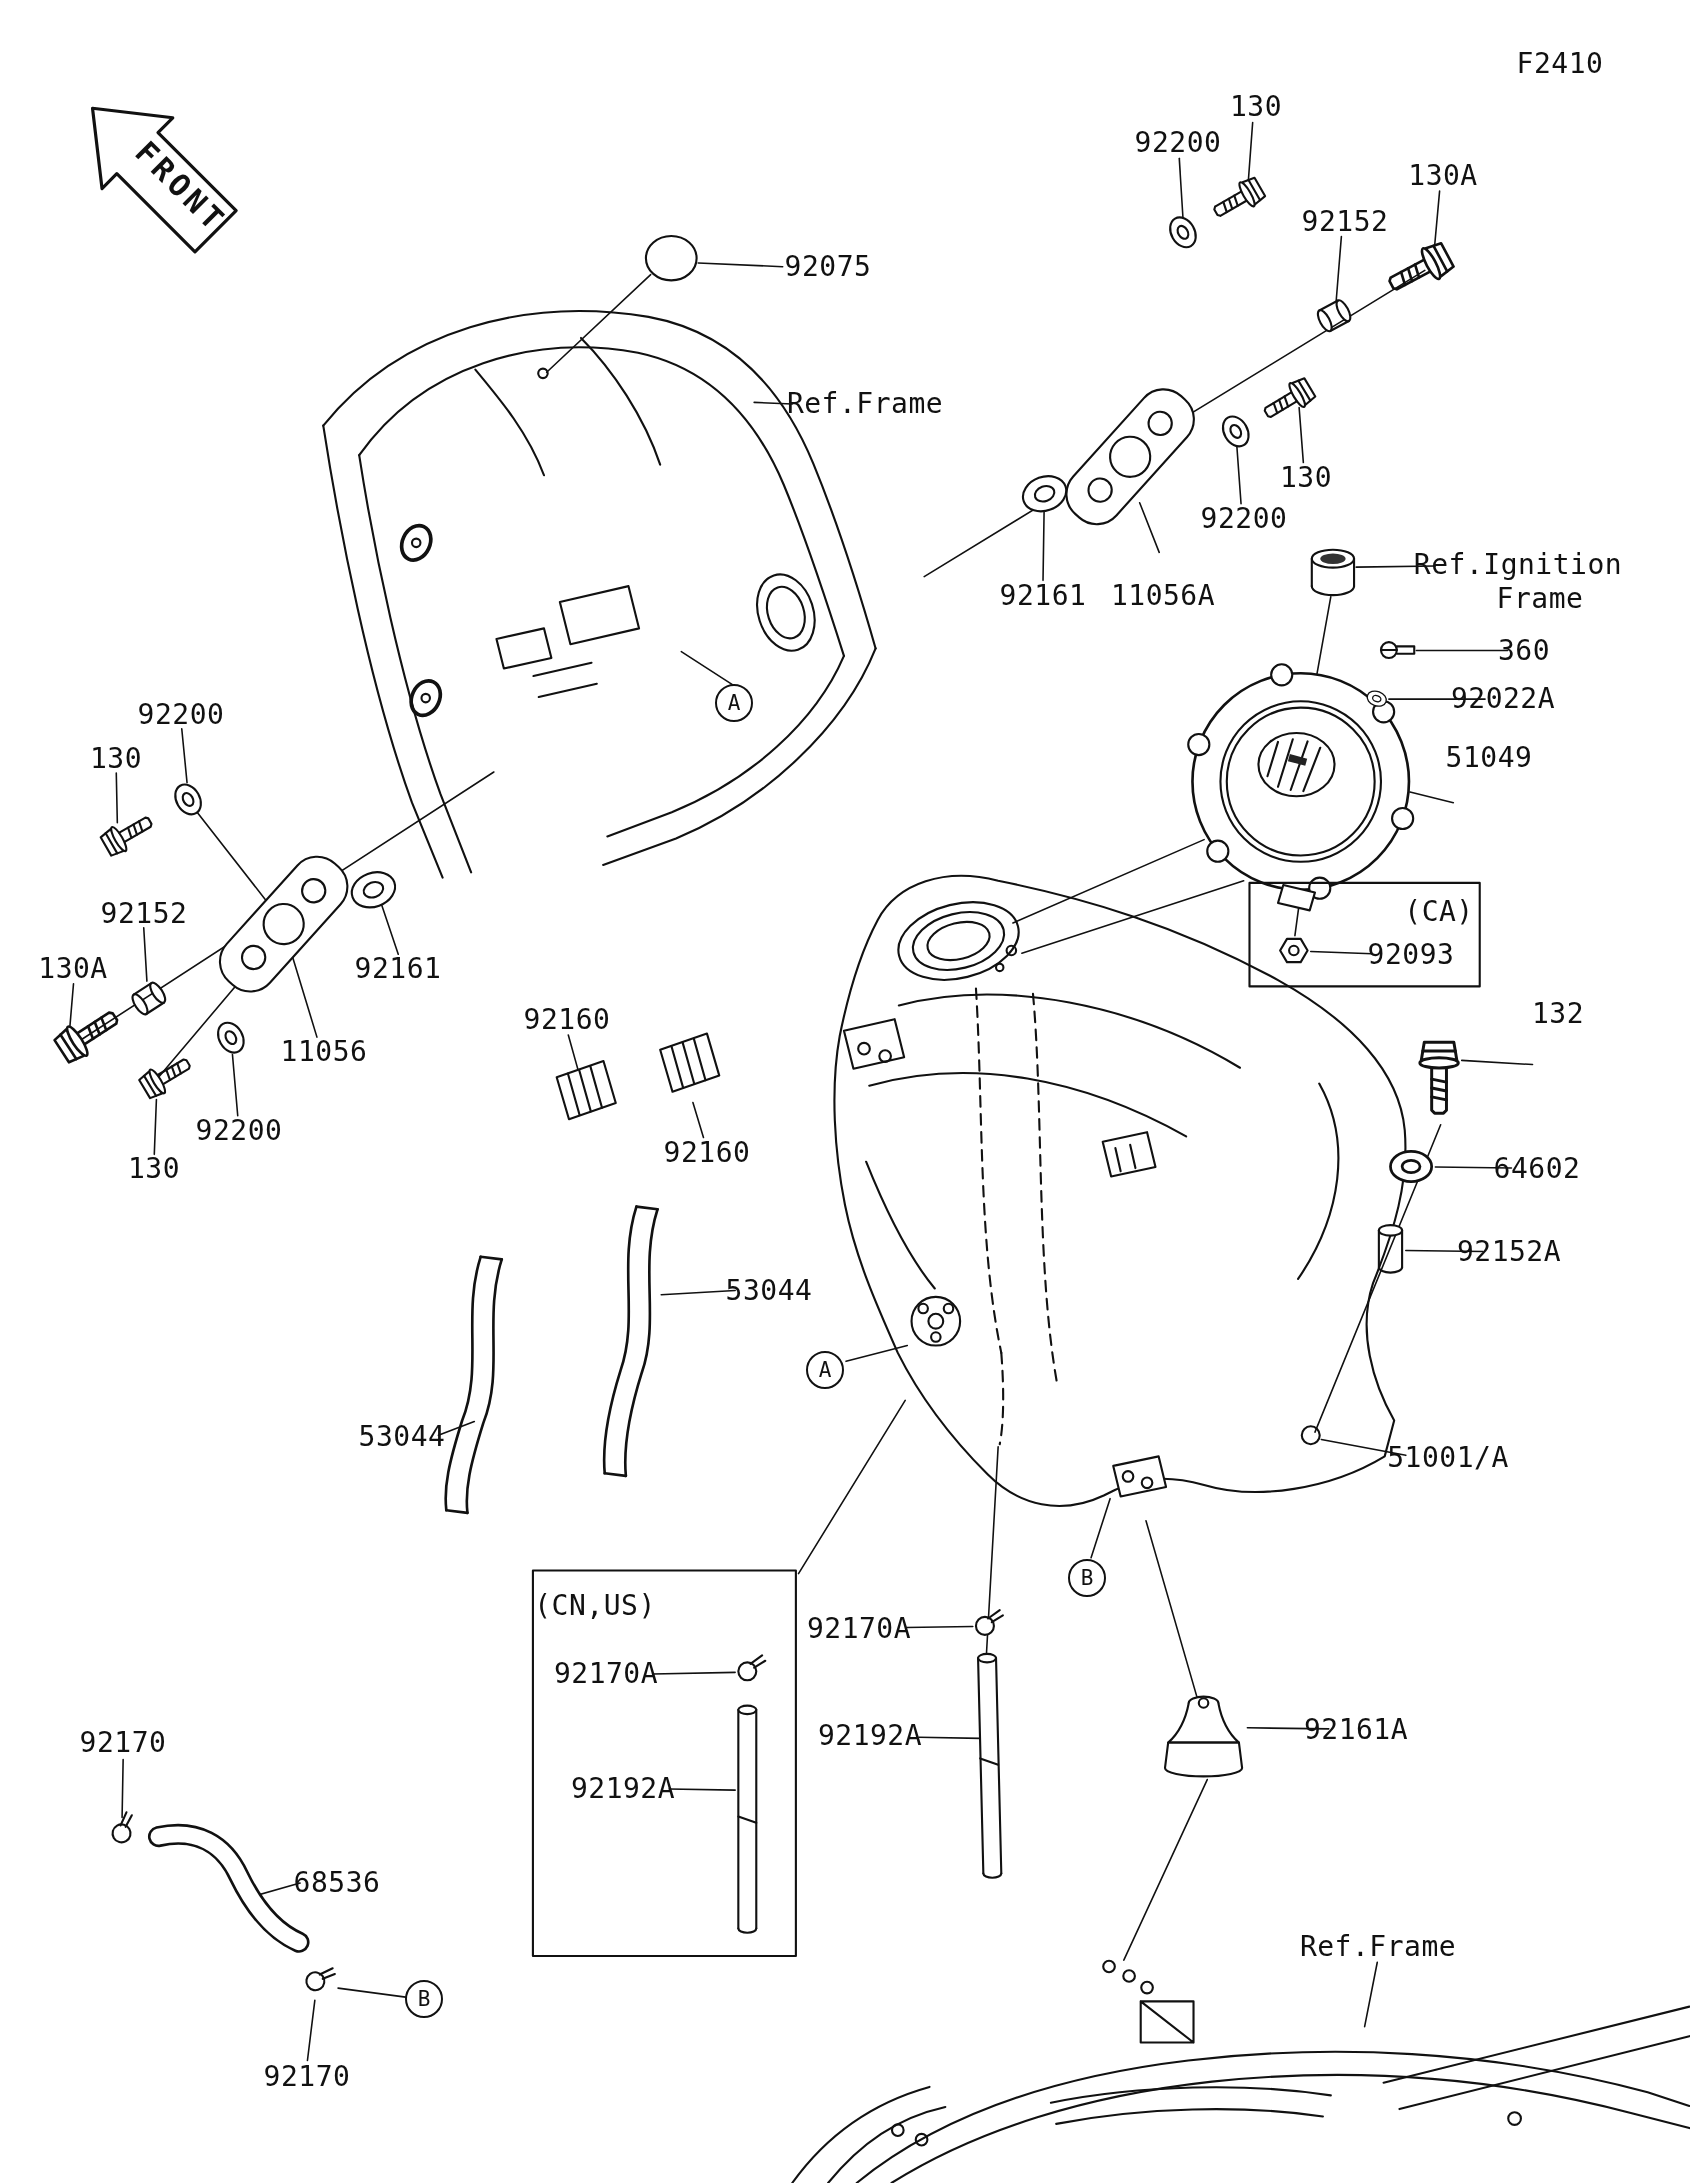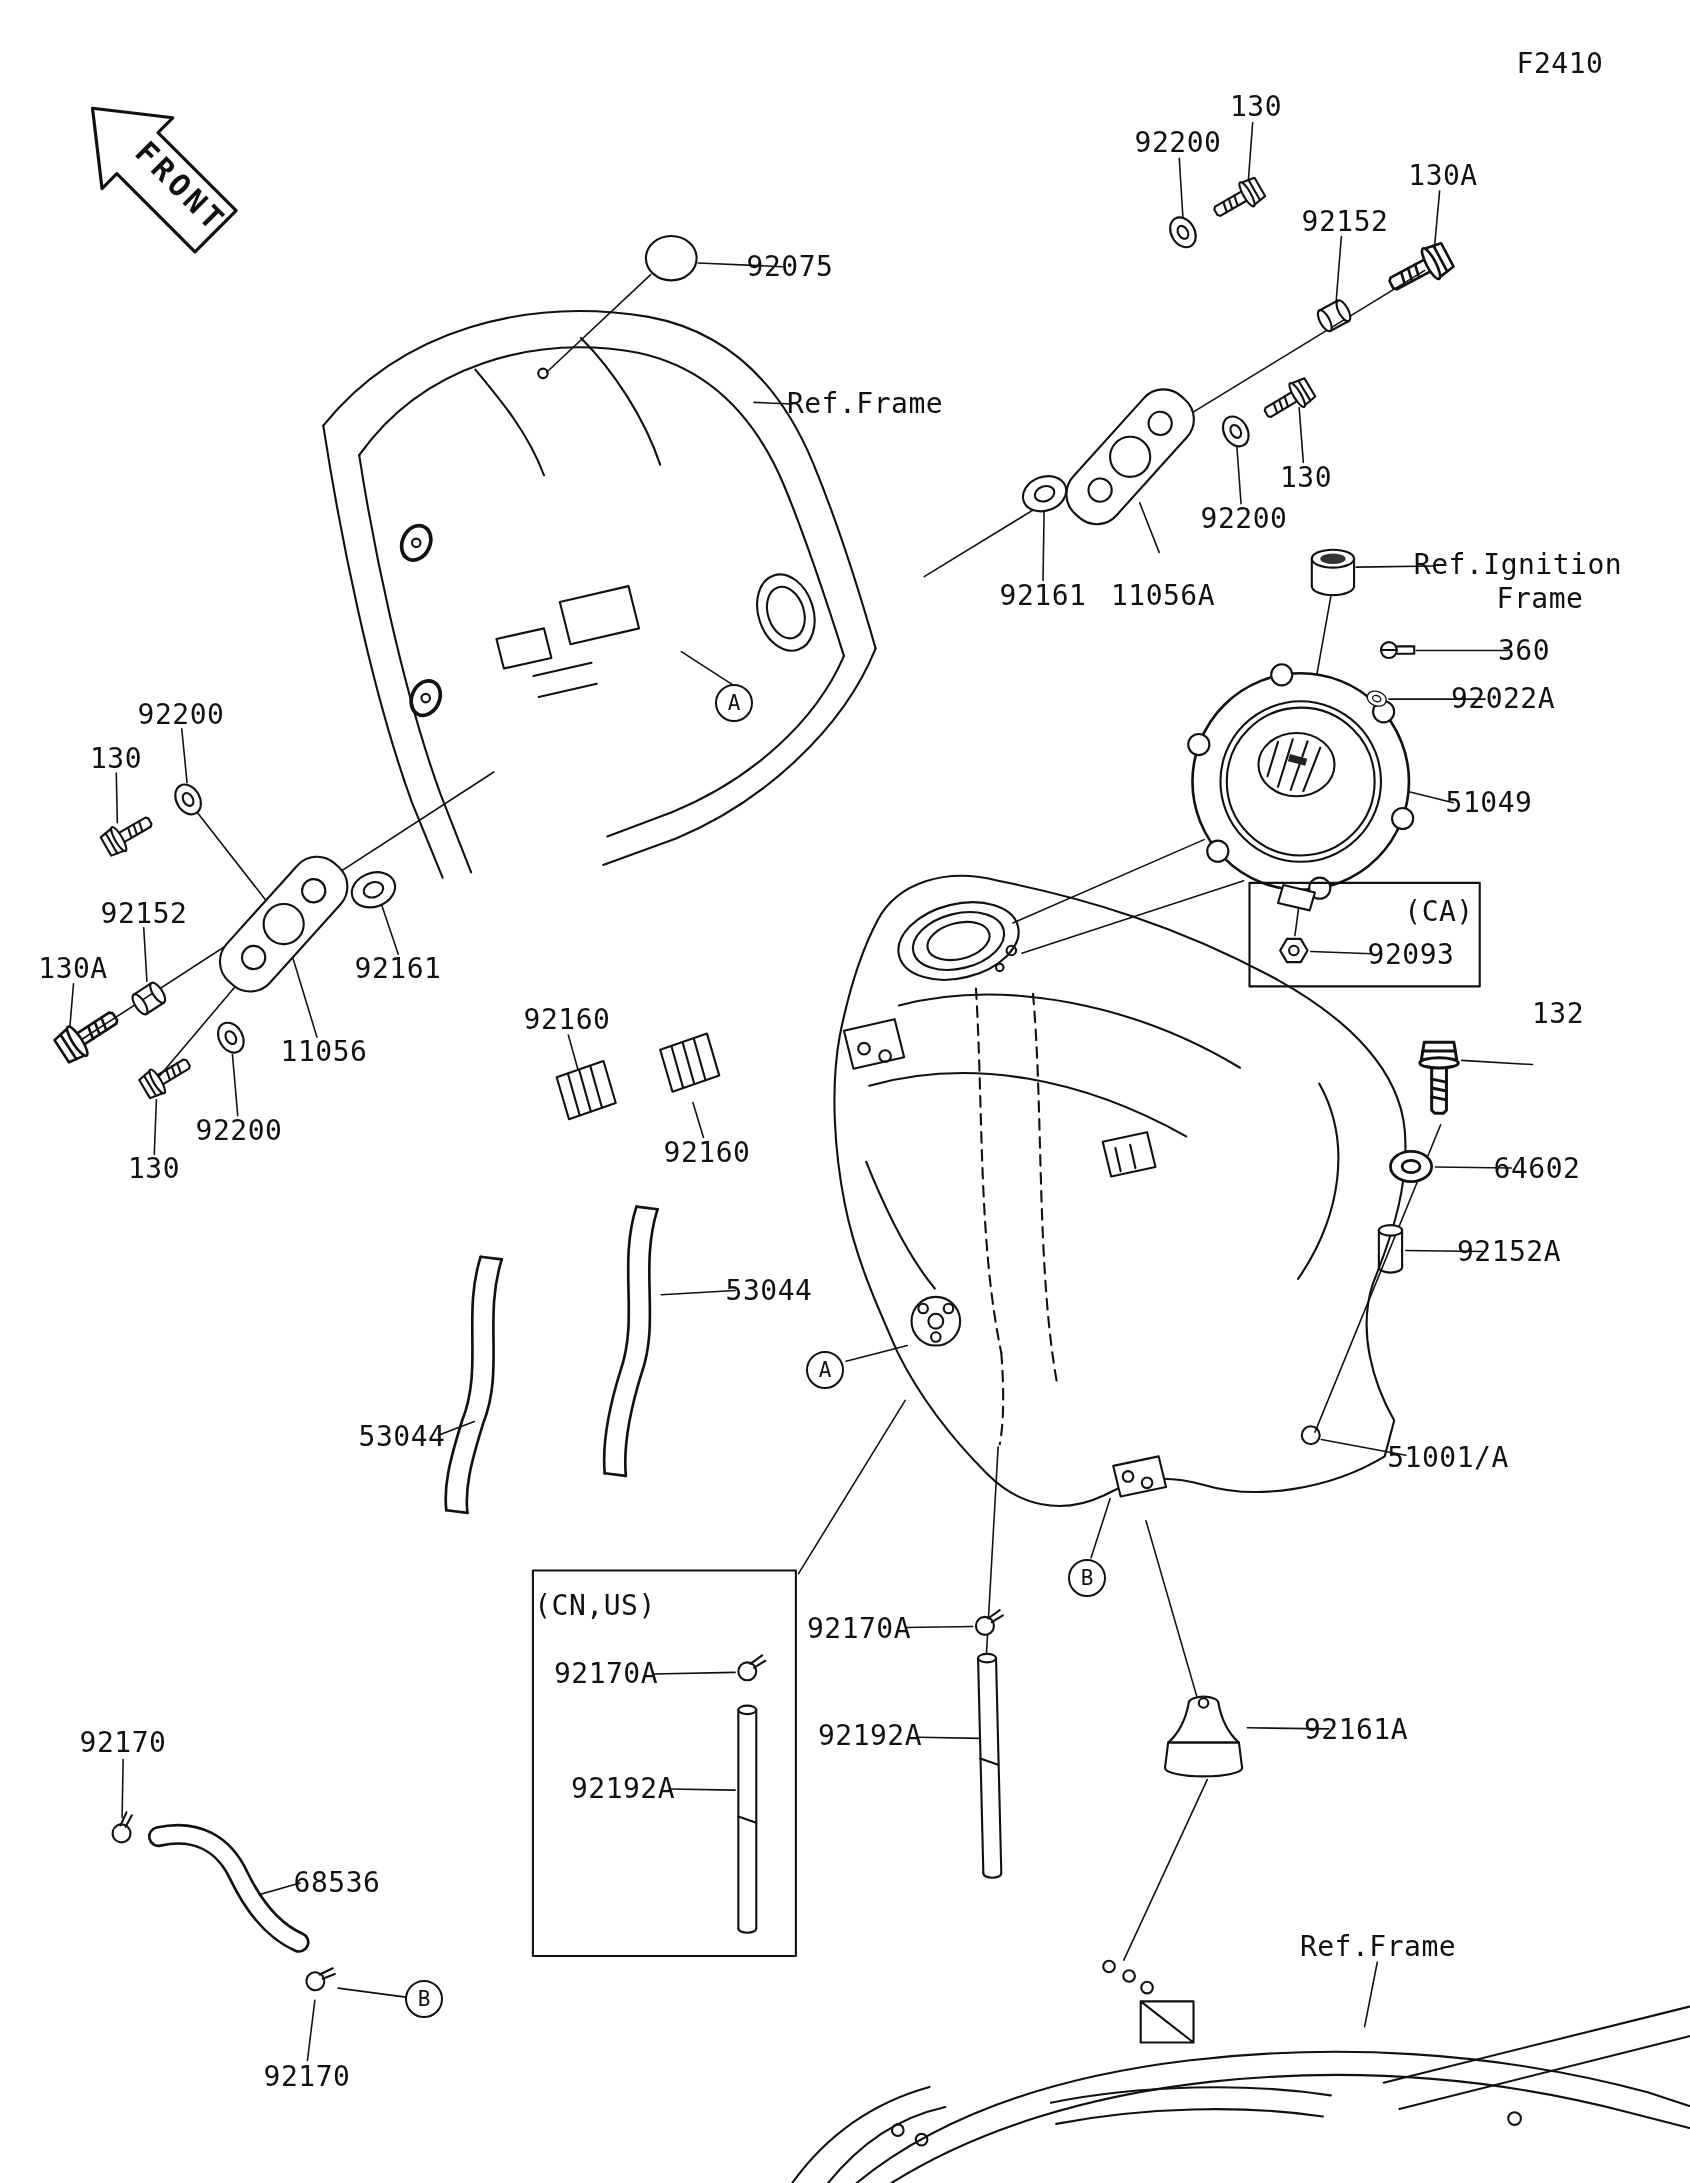--- a/index.html
+++ b/index.html
@@ -316,35 +316,35 @@
     <g>
       <ellipse cx="2279" cy="3225" rx="28" ry="12" fill="#fff"></ellipse>
       <path d="M 2251,3225 C 2244,3262 2228,3286 2212,3300 L 2346,3300 C 2330,3286 2314,3262 2307,3225" fill="#fff"></path>
       <path d="M 2212,3300 h 134 l 6,48 a 73,16 0 0 1 -146,0 Z" fill="#fff"></path>
       <circle cx="2279" cy="3225" r="9"></circle>
     </g>
   </g>
 </svg>
 
 <div class="lbl" style="left:1560px;top:64px">F2410</div>
-<div class="lbl" style="left:790px;top:267px">92075</div>
+<div class="lbl" style="left:828px;top:267px">92075</div>
 <div class="lbl" style="left:865px;top:404px">Ref.Frame</div>
 <div class="lbl" style="left:1178px;top:143px">92200</div>
 <div class="lbl" style="left:1256px;top:107px">130</div>
 <div class="lbl" style="left:1443px;top:176px">130A</div>
 <div class="lbl" style="left:1345px;top:222px">92152</div>
 <div class="lbl" style="left:1306px;top:478px">130</div>
 <div class="lbl" style="left:1244px;top:519px">92200</div>
 <div class="lbl" style="left:1163px;top:596px">11056A</div>
 <div class="lbl" style="left:1043px;top:596px">92161</div>
 <div class="lbl" style="left:1518px;top:565px">Ref.Ignition</div>
 <div class="lbl" style="left:1540px;top:599px">Frame</div>
 <div class="lbl" style="left:1524px;top:651px">360</div>
 <div class="lbl" style="left:1503px;top:699px">92022A</div>
-<div class="lbl" style="left:1489px;top:803px">51049</div>
+<div class="lbl" style="left:1489px;top:758px">51049</div>
 <div class="lbl" style="left:1439px;top:912px">(CA)</div>
 <div class="lbl" style="left:1411px;top:955px">92093</div>
 <div class="lbl" style="left:181px;top:715px">92200</div>
 <div class="lbl" style="left:116px;top:759px">130</div>
 <div class="lbl" style="left:144px;top:914px">92152</div>
 <div class="lbl" style="left:73px;top:969px">130A</div>
 <div class="lbl" style="left:398px;top:969px">92161</div>
 <div class="lbl" style="left:324px;top:1052px">11056</div>
 <div class="lbl" style="left:239px;top:1131px">92200</div>
 <div class="lbl" style="left:154px;top:1169px">130</div>

